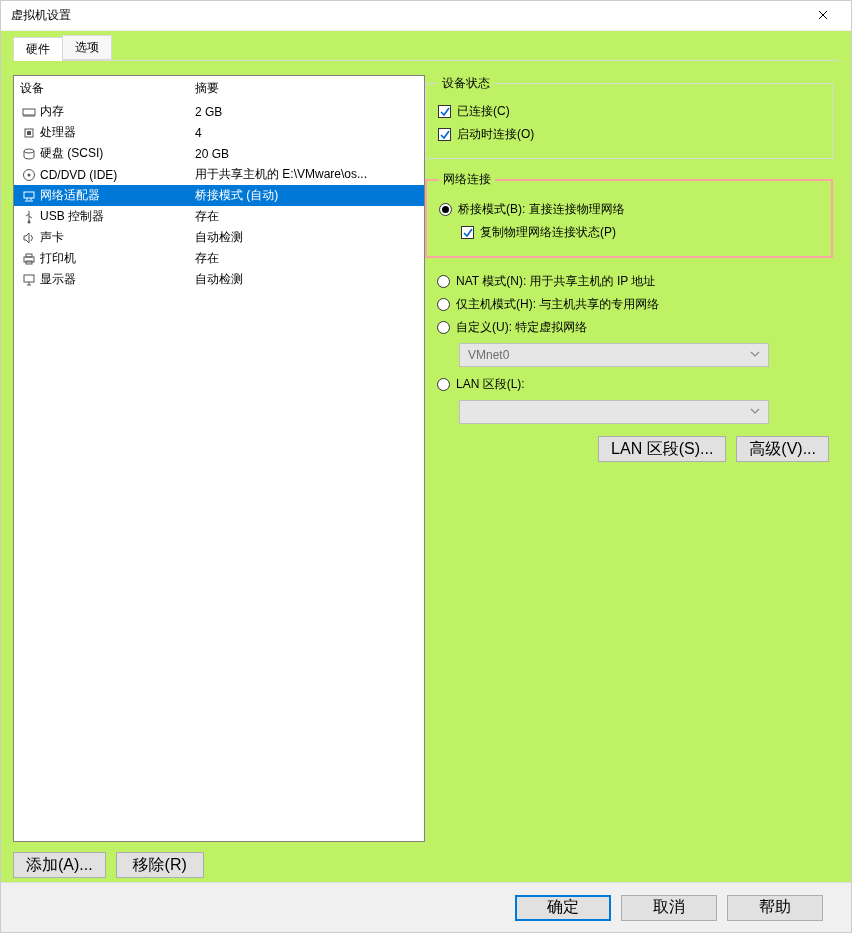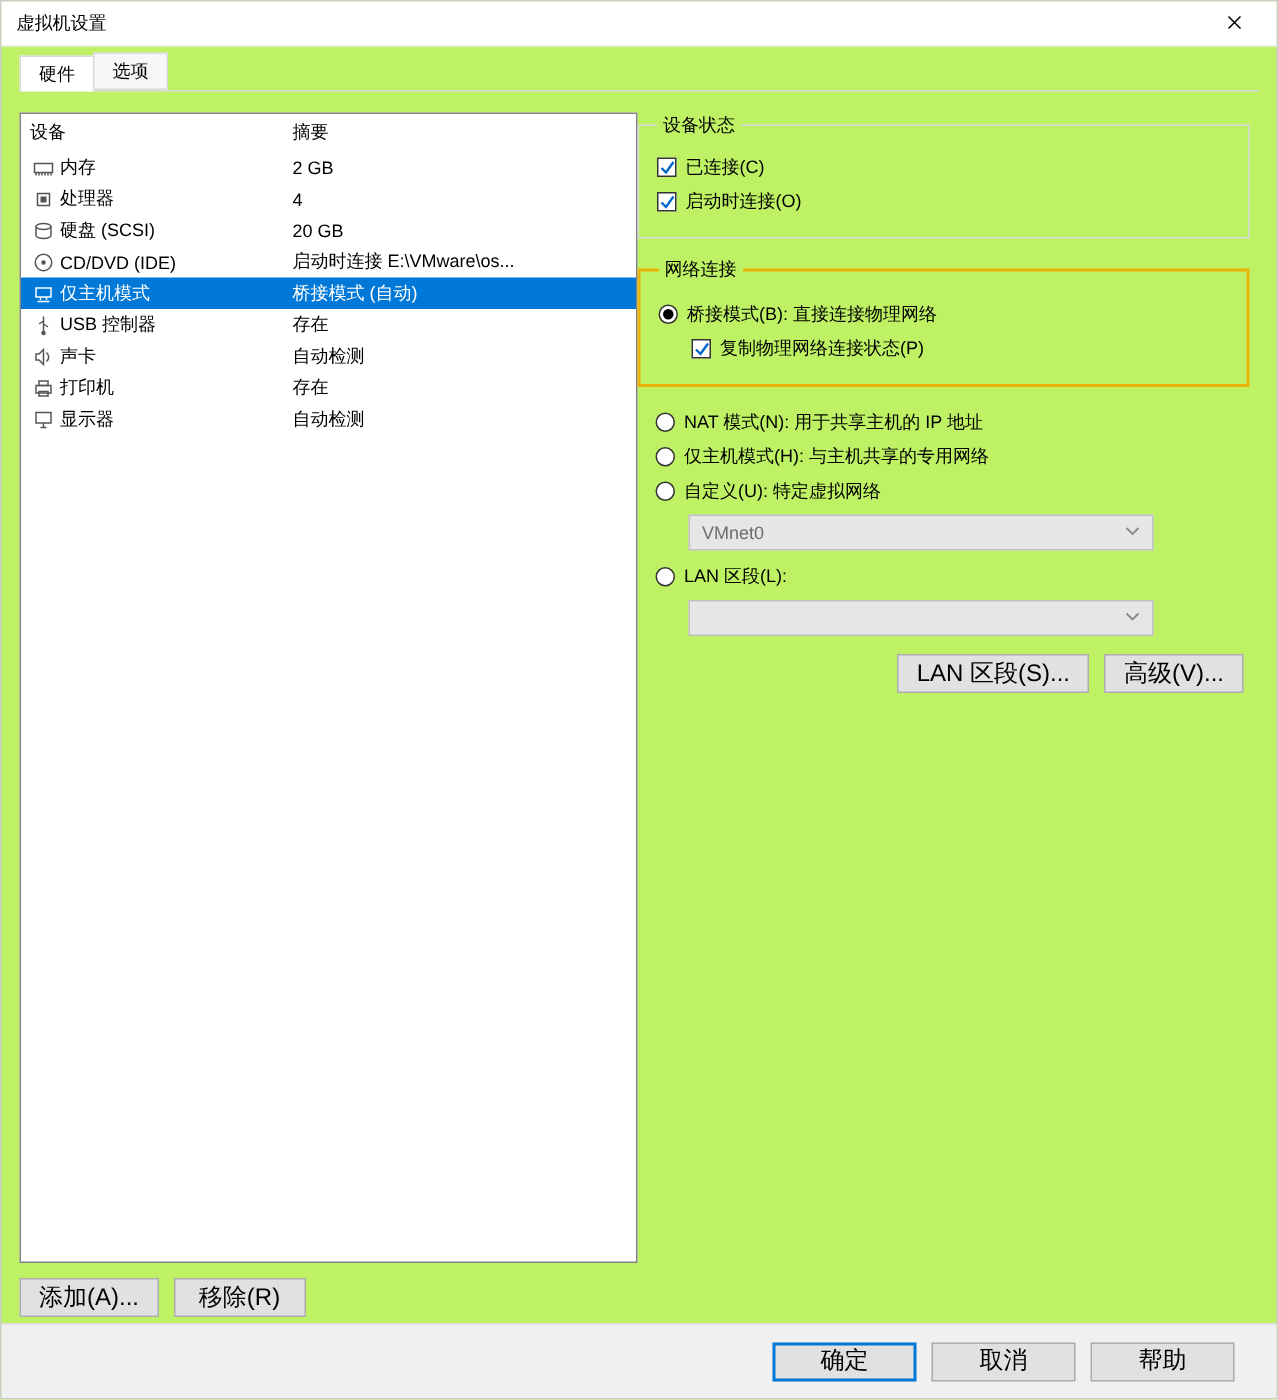--- a/index.html
+++ b/index.html
@@ -121,21 +121,21 @@
   fieldset.group {
     border:1px solid #d9d9d9;
     margin:0 0 12px 0;
     padding:8px 12px 12px 12px;
   }
   fieldset.group legend {
     padding:0 4px;
     font-size:12px;
   }
   fieldset.group.red-outline {
-    border:2px solid #eab308;
+    border:2px solid #fca5a5;
   }
   .chk-row, .radio-row {
     display:flex;
     align-items:center;
     gap:6px;
     padding:3px 0;
     font-size:12px;
   }
   .chk-row.indent { padding-left:22px; }
   .chk-box, .radio-circle {
@@ -240,30 +240,30 @@
                 <span class="summary">20 GB</span>
               </div>
               <div class="device-row">
                 <span class="icon" style="color:#555">
                   <svg width="14" height="14" viewBox="0 0 14 14">
                     <circle cx="7" cy="7" r="5.5" fill="none" stroke="#555"></circle>
                     <circle cx="7" cy="7" r="1.5" fill="#555"></circle>
                   </svg>
                 </span>
                 <span class="name">CD/DVD (IDE)</span>
-                <span class="summary">启动时连接 E:\VMware\os...</span>
+                <span class="summary">用于共享主机的 E:\VMware\os...</span>
               </div>
               <div class="device-row selected">
                 <span class="icon" style="color:#fff">
                   <svg width="14" height="14" viewBox="0 0 14 14">
                     <rect x="2" y="3" width="10" height="6" fill="none" stroke="currentColor"></rect>
                     <path d="M5 9 v2 M9 9 v2 M3 12 h8" stroke="currentColor"></path>
                   </svg>
                 </span>
-                <span class="name">仅主机模式</span>
+                <span class="name">网络适配器</span>
                 <span class="summary">桥接模式 (自动)</span>
               </div>
               <div class="device-row">
                 <span class="icon" style="color:#555">
                   <svg width="14" height="14" viewBox="0 0 14 14">
                     <path d="M7 1 v10 M7 4 l-3 2 M7 6 l3 2" stroke="#555" fill="none"></path>
                     <circle cx="7" cy="12" r="1.5" fill="#555"></circle>
                   </svg>
                 </span>
                 <span class="name">USB 控制器</span>

